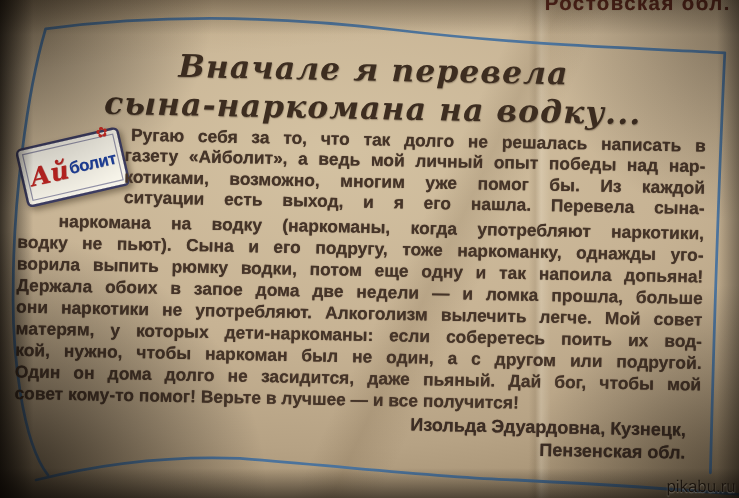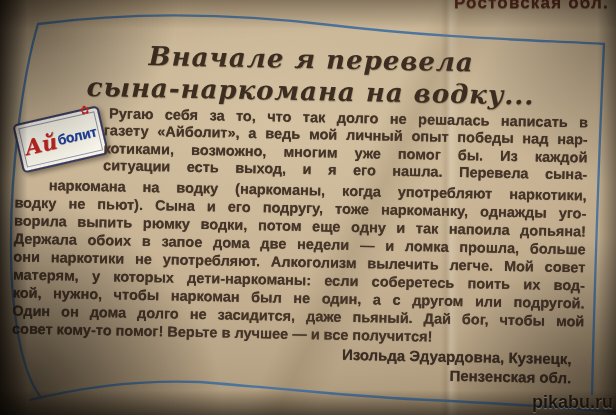--- a/index.html
+++ b/index.html
@@ -59,21 +59,21 @@
   .ln.first{text-indent:5px;}
   .ln.half{margin-left:34px;padding-top:2px;}
   .ln.full,.ln.half,.ln.last{line-height:18.1px;}
   .ln.last{text-align-last:left;}
 
   .sig{position:absolute;top:345px;right:42px;text-align:right;
     font-weight:700;font-size:15px;line-height:18.5px;color:#3c2d24;
     text-shadow:0 0 0.8px rgba(65,45,30,0.85);}
 
   .watermark{position:absolute;right:3px;bottom:2px;
-    font-weight:700;font-size:18px;color:#17110b;opacity:0.92;
+    font-weight:400;font-size:14px;color:#17110b;opacity:0.92;
     text-shadow:0 1px 1.2px rgba(255,250,235,0.35);}
 </style>
 </head>
 <body>
 
 <div class="stage">
   <div class="paper-bg"></div>
 
   <div class="soft">
     <div class="page-label">Ростовская обл.</div>

